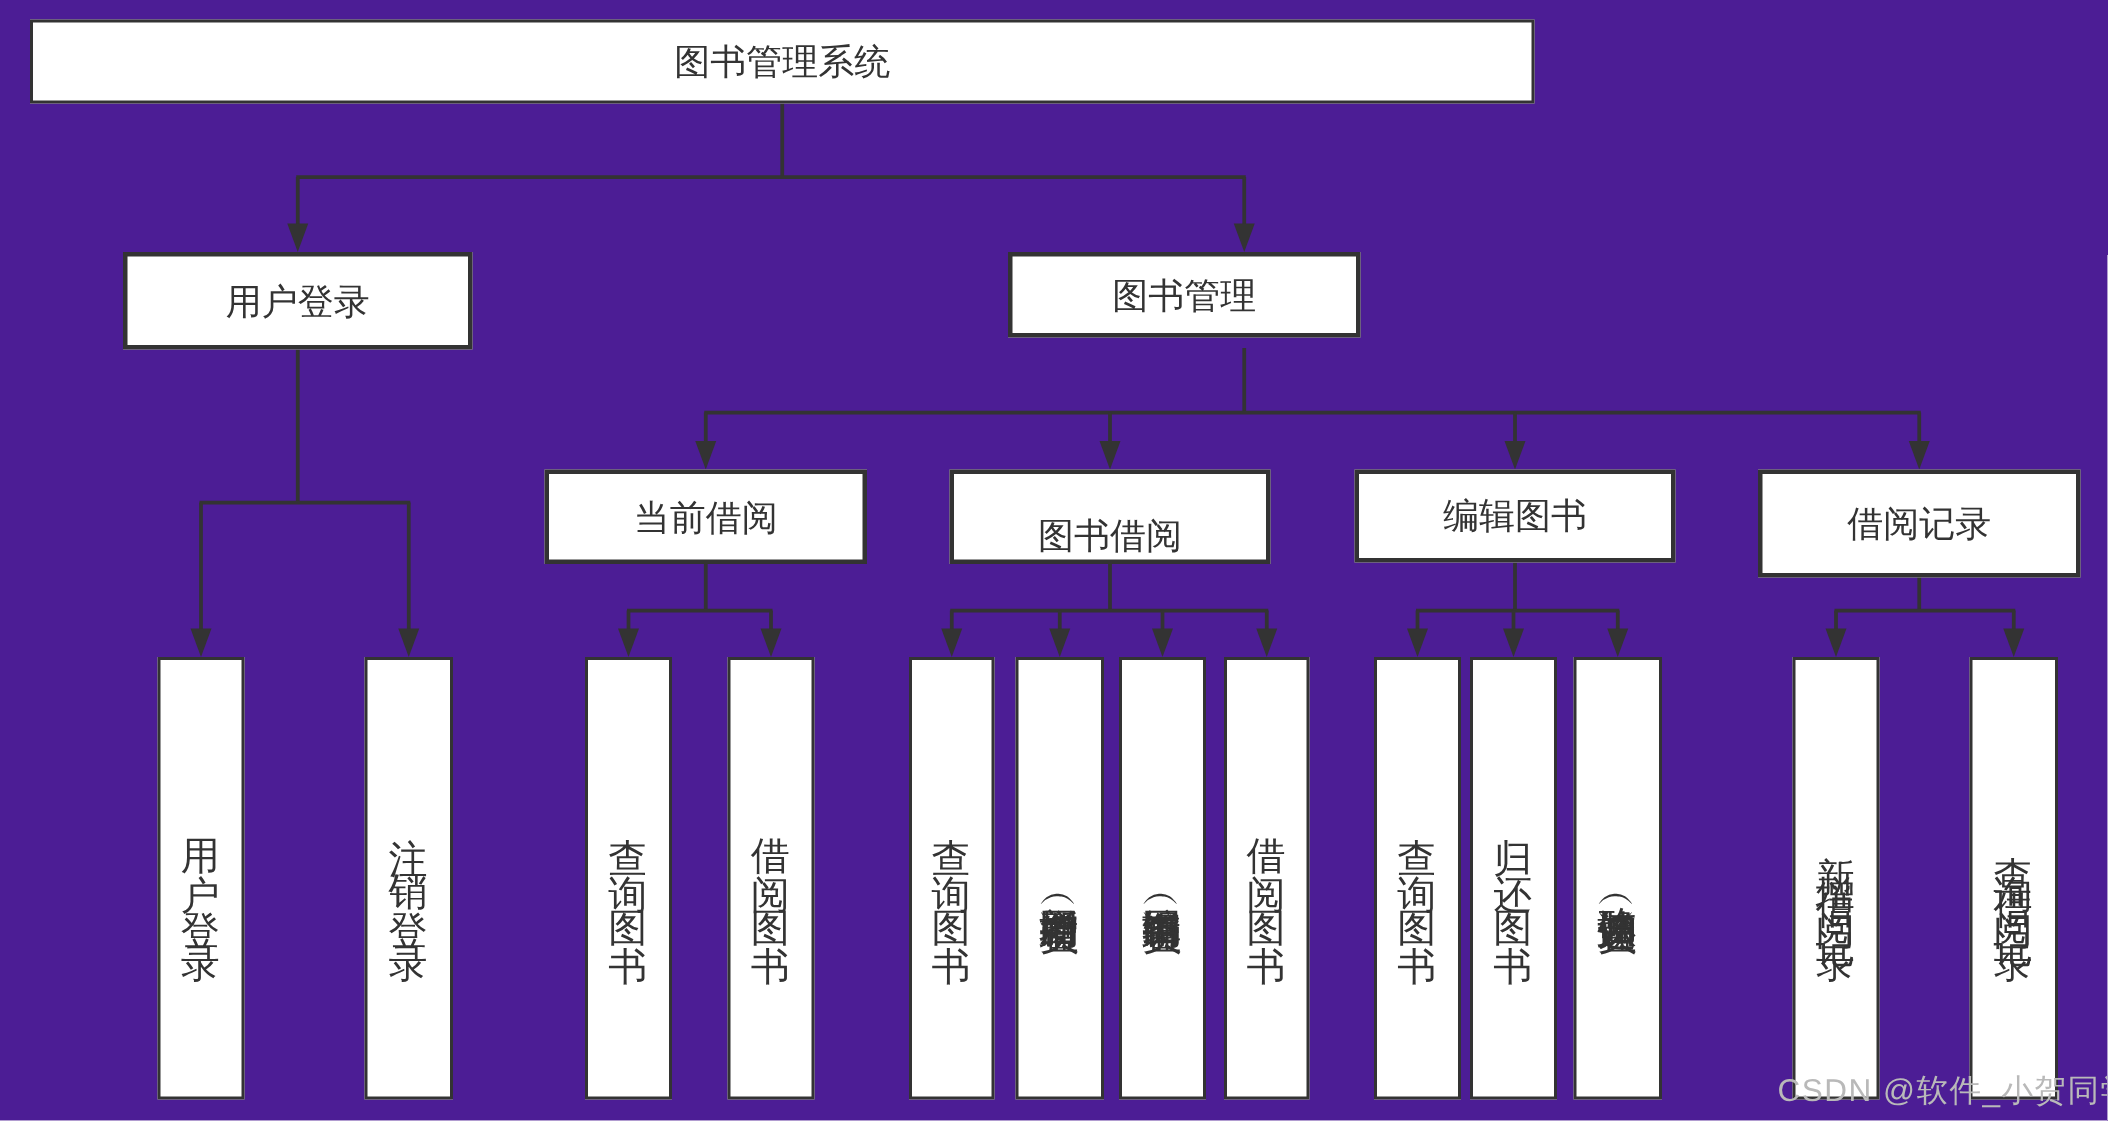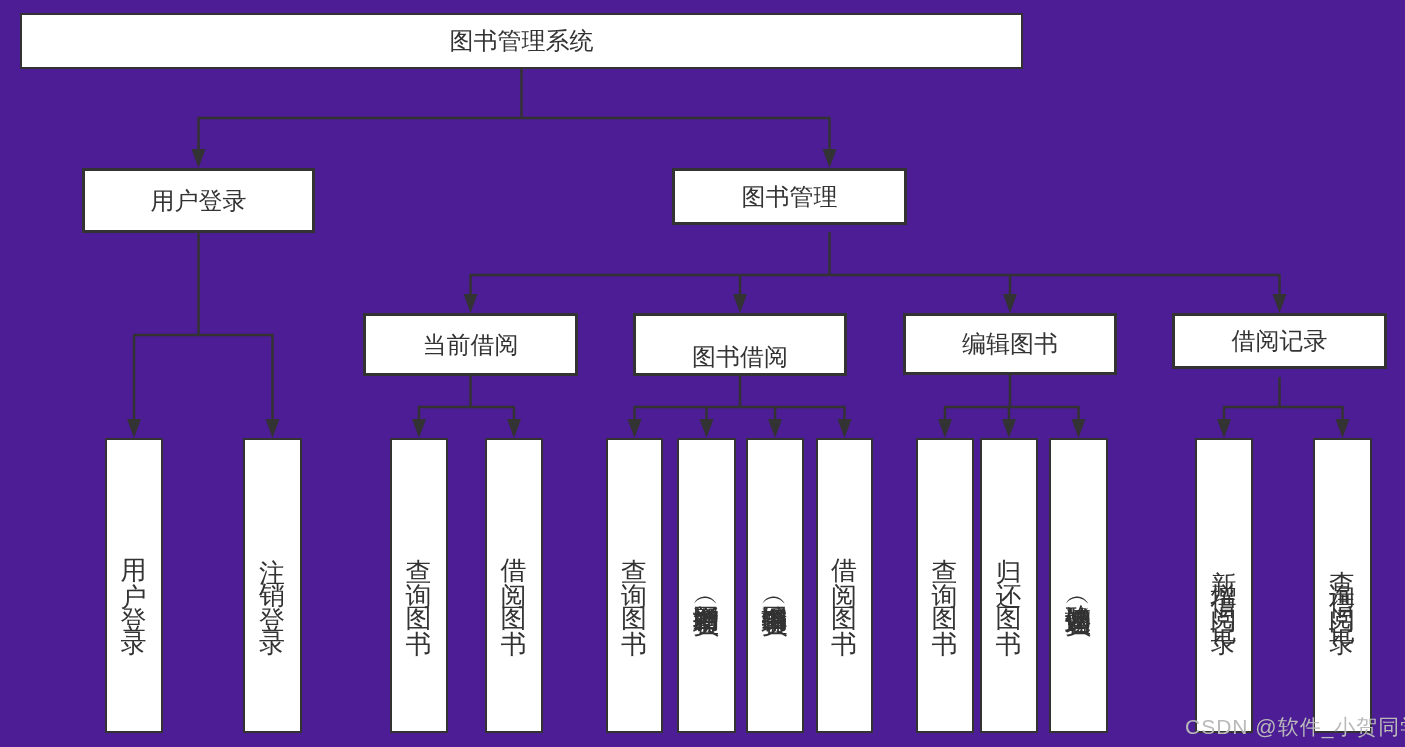--- a/index.html
+++ b/index.html
@@ -156,21 +156,21 @@
 
   <div class="box" style="left:363px; top:313px; width:215px; height:63px;">
     <span class="hlabel">当前借阅</span>
   </div>
   <div class="box" style="left:633px; top:313px; width:214px; height:63px;align-items:flex-end;">
     <span class="hlabel">图书借阅</span>
   </div>
   <div class="box" style="left:903px; top:313px; width:214px; height:62px;">
     <span class="hlabel">编辑图书</span>
   </div>
-  <div class="box" style="left:1172px; top:313px; width:215px; height:56px;">
+  <div class="box" style="left:1172px; top:313px; width:215px; height:72px;">
     <span class="hlabel">借阅记录</span>
   </div>
 
   <div class="box leaf" style="left:105px; width:58px;">
     <span class="vtext s4">用户登录</span>
   </div>
   <div class="box leaf" style="left:243px; width:59px;">
     <span class="vtext s4">注销登录</span>
   </div>
 

